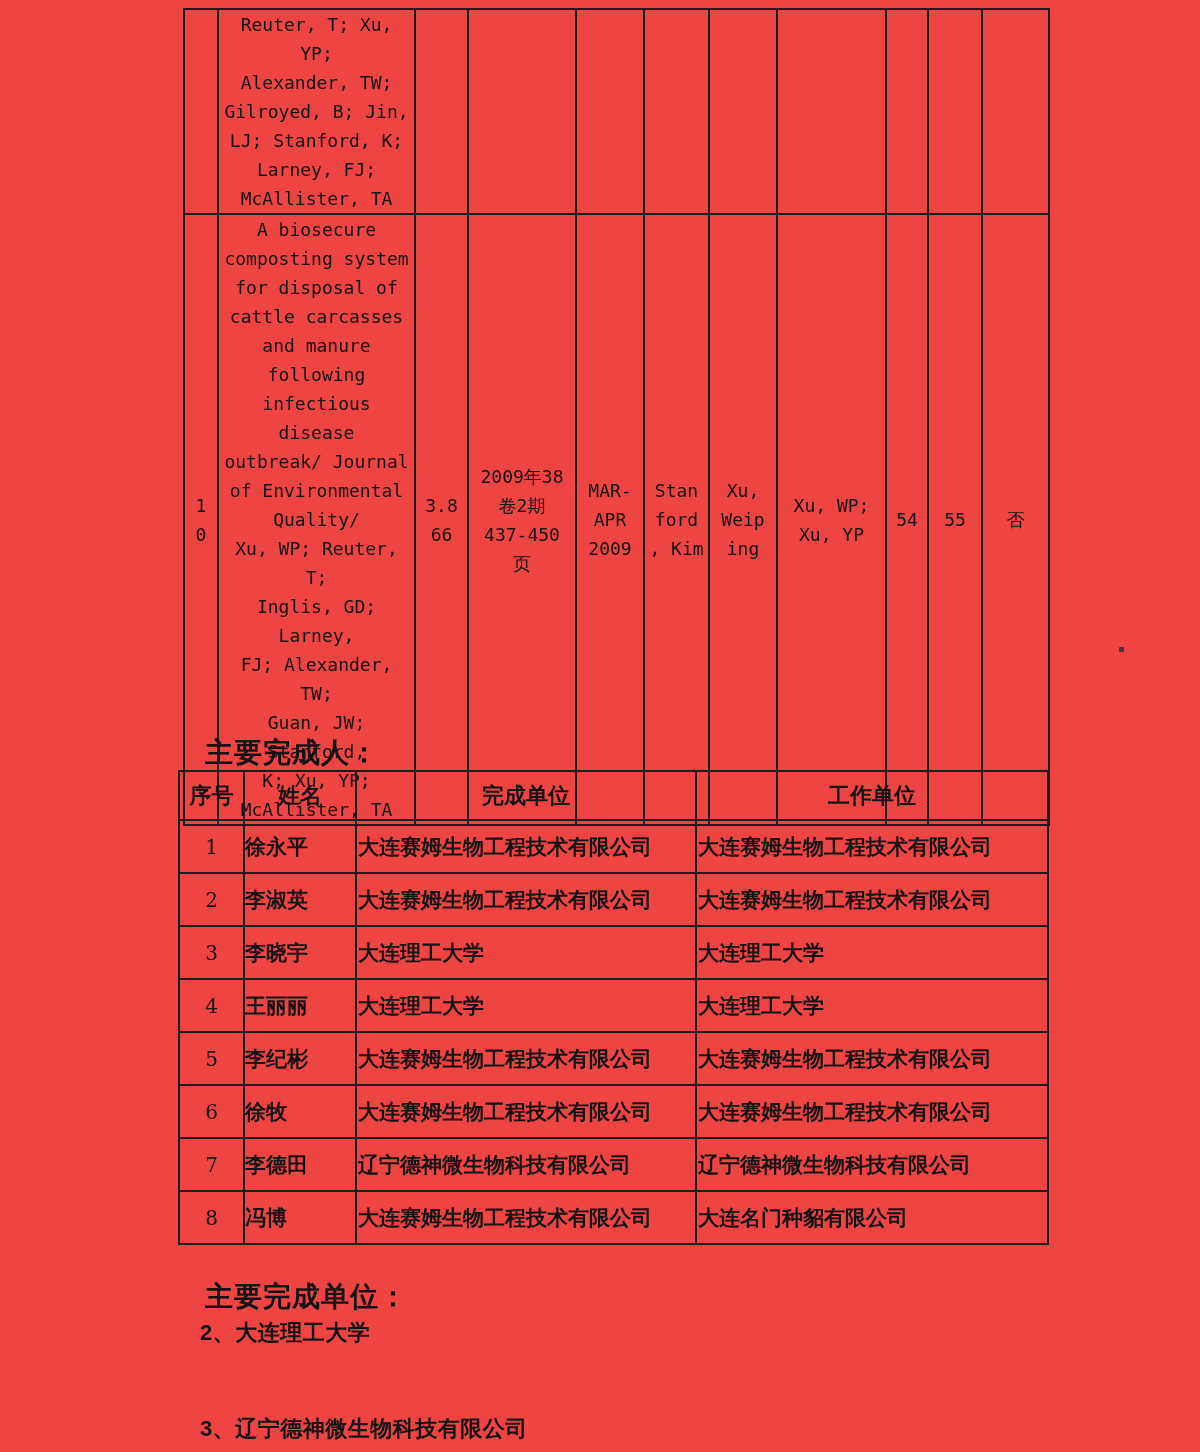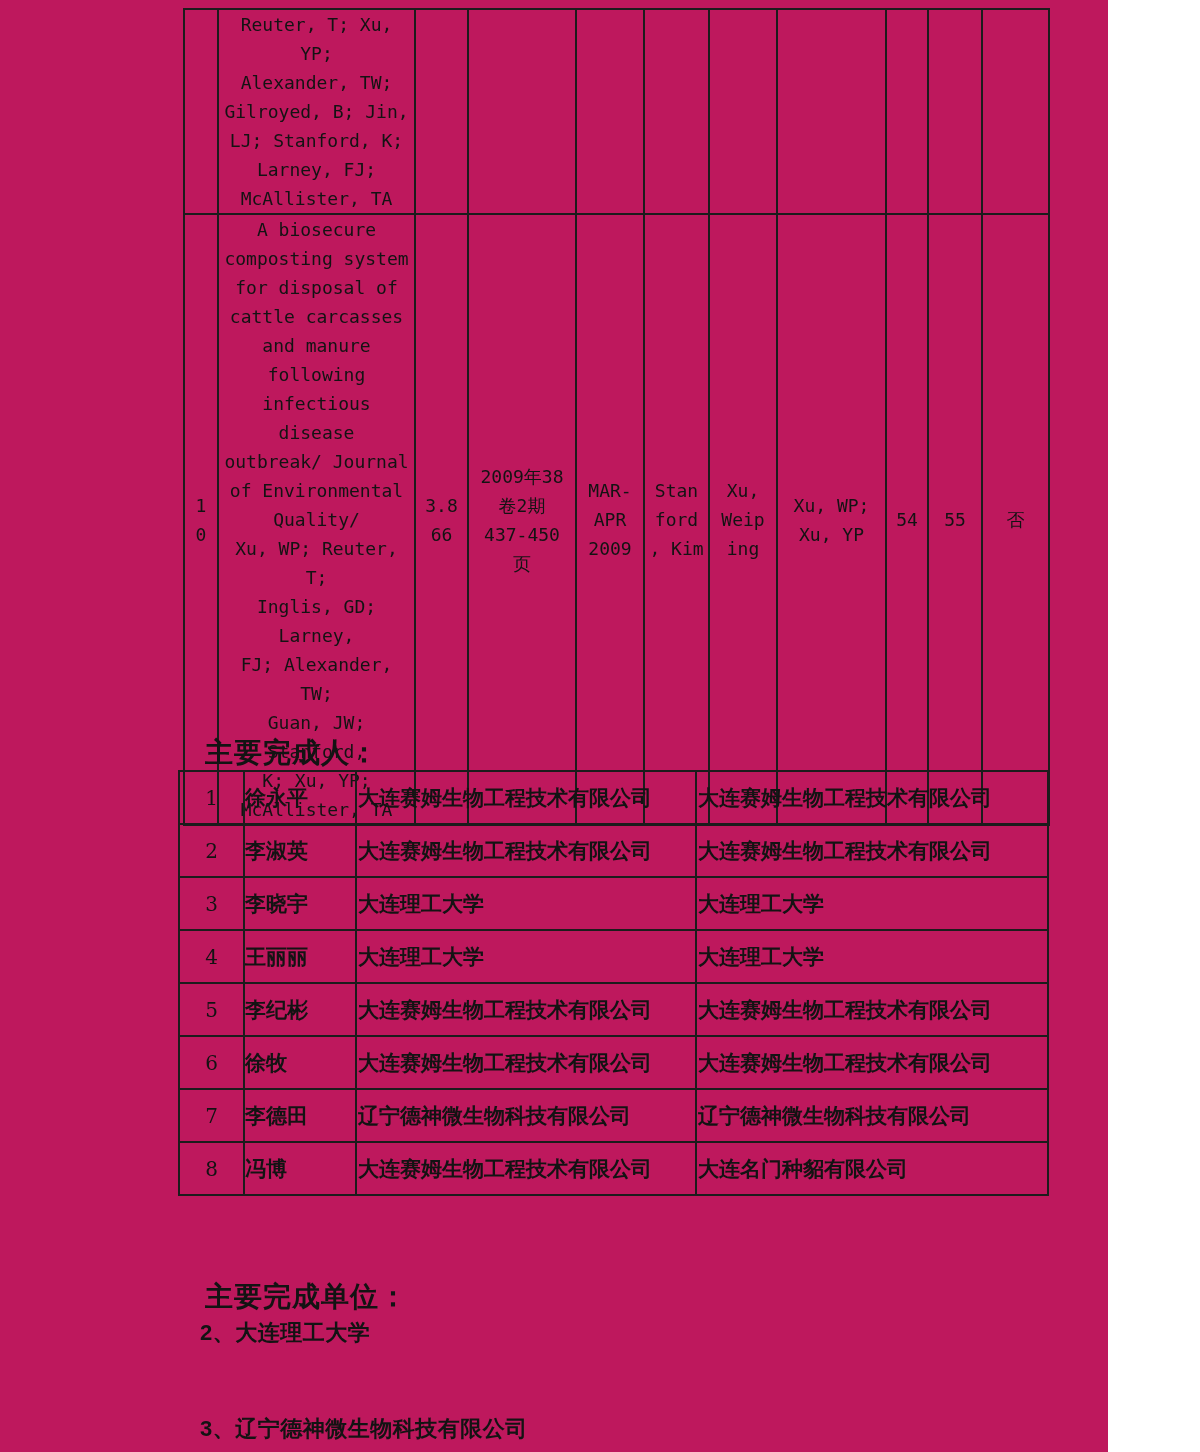--- a/index.html
+++ b/index.html
@@ -1,20 +1,20 @@
 <!DOCTYPE html>
 <html><head>
 <meta charset="utf-8">
 <style>
   html, body { margin: 0; padding: 0; background: #ffffff; }
   .page {
     position: relative;
-    width: 1108px;
+    width: 1200px;
     height: 1452px;
-    background: #be185d;
+    background: #ef4444;
     color: #131313;
     font-family: "Liberation Sans", sans-serif;
     overflow: hidden;
   }
 
   
   .pub-table {
     position: absolute;
     left: 183px;
     top: 8px;
@@ -192,20 +192,26 @@
   <div class="section-heading heading-people">主要完成人：</div>
 
   <table class="people-table">
     <colgroup>
       <col style="width:65px">
         <col style="width:112px">
         <col style="width:340px">
         <col style="width:352px">
     </colgroup>
     <tbody>
+        <tr>
+      <th>序号</th>
+      <th>姓名</th>
+      <th>完成单位</th>
+      <th>工作单位</th>
+    </tr>
     <tr>
       <td class="num">1</td>
       <td class="name">徐永平</td>
       <td class="unit">大连赛姆生物工程技术有限公司</td>
       <td class="unit">大连赛姆生物工程技术有限公司</td>
     </tr>
     <tr>
       <td class="num">2</td>
       <td class="name">李淑英</td>
       <td class="unit">大连赛姆生物工程技术有限公司</td>

